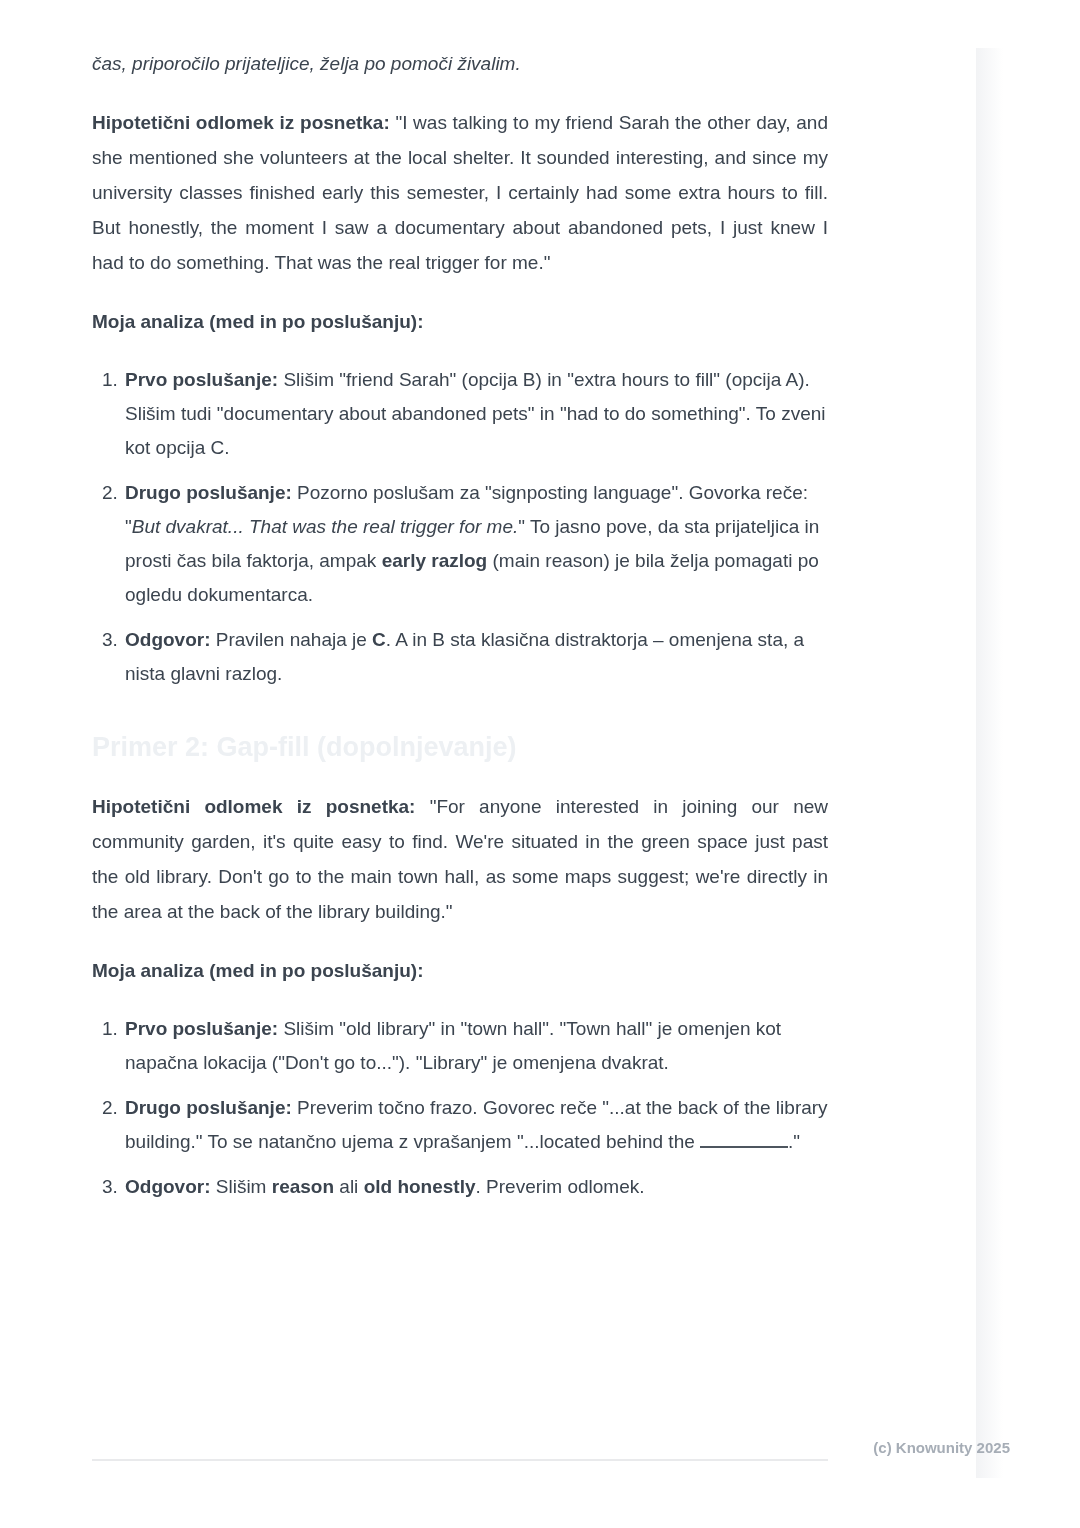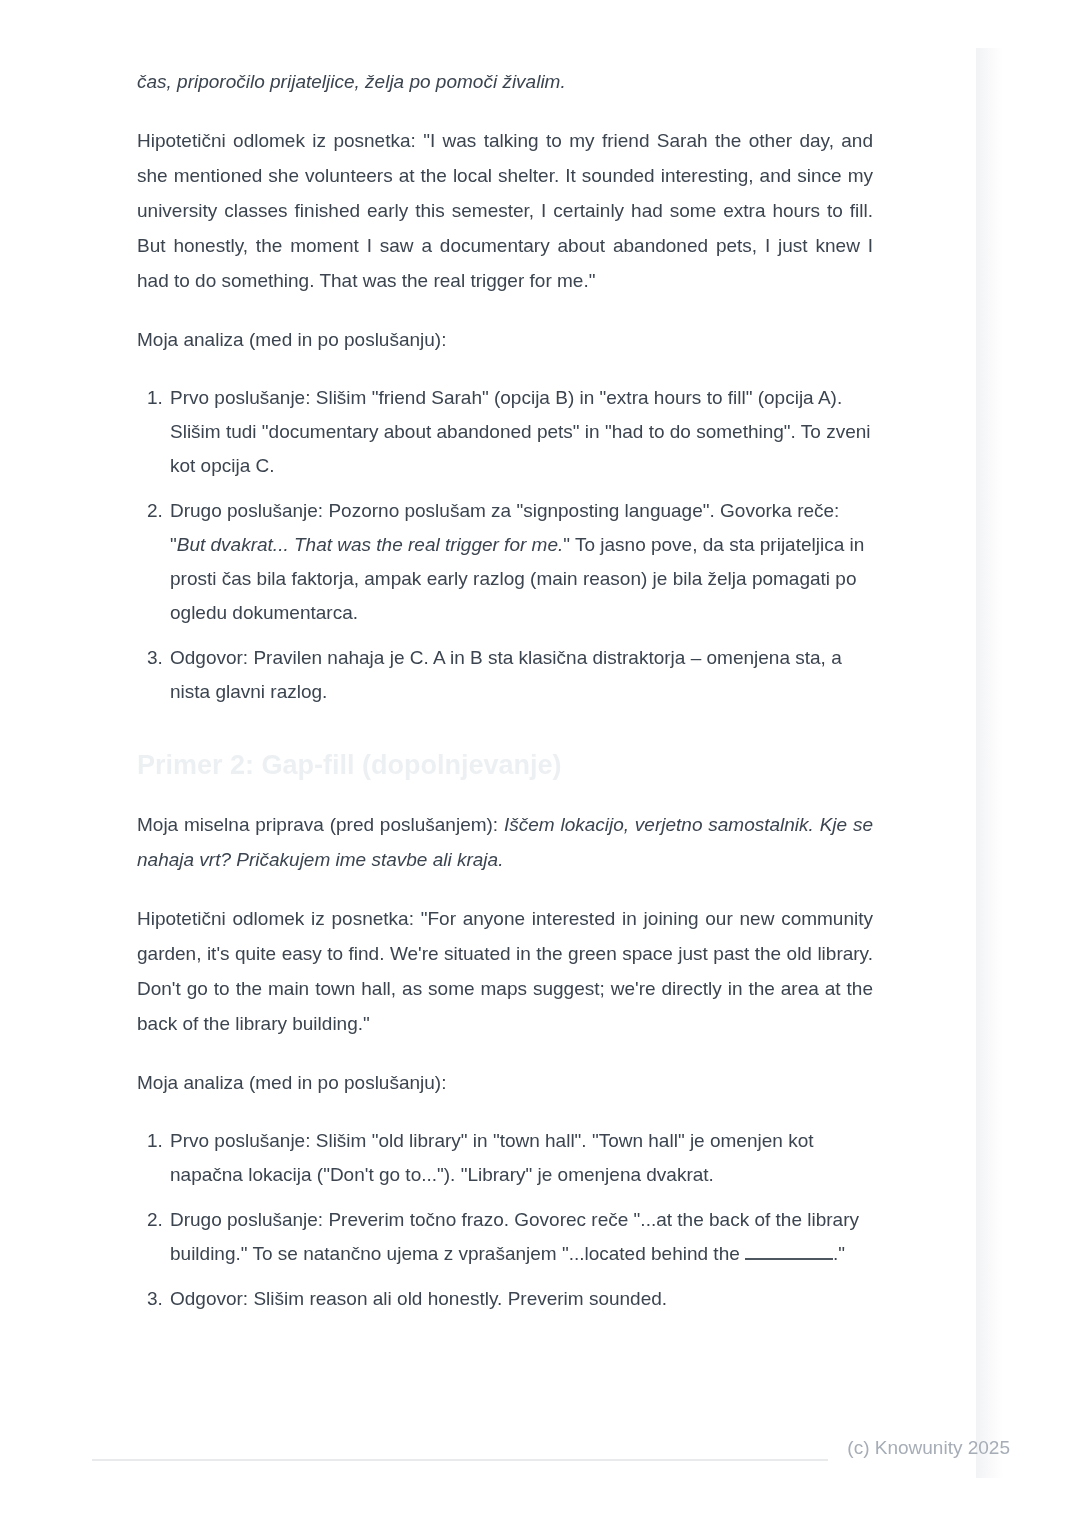--- a/index.html
+++ b/index.html
@@ -18,31 +18,30 @@
     height: 1528px;
     background: var(--page-bg);
     font-family: "Liberation Sans", "DejaVu Sans", sans-serif;
     color: var(--body-text);
     position: relative;
     overflow: hidden;
   }
   .content {
     position: absolute;
     left: 92px;
-    top: 64px;
+    top: 46px;
     width: 736px;
     font-size: 19px;
     line-height: 35px;
-    margin-left: 45px;
   }
   .content p {
     margin: 0 0 24px 0;
   }
   .content p.justify { text-align: justify; }
-  .b { font-weight: 400; }
+  .b { font-weight: 700; }
   .i { font-style: italic; }
   h2.section-heading {
     font-size: 27px;
     line-height: 36px;
     font-weight: 700;
     color: var(--faded-heading);
     margin: 38px 0 24px 0;
   }
   ol {
     margin: 0 0 24px 0;
@@ -65,23 +64,24 @@
     left: 92px;
     top: 1459px;
     width: 736px;
     height: 2px;
     background: var(--divider);
   }
   .footer-copyright {
     position: absolute;
     top: 1436px;
     right: 70px;
-    font-size: 19px;
+    font-size: 15px;
     line-height: 24px;
     color: var(--footer-text);
+    font-weight: bold;
   }
   .edge-strip {
     position: absolute;
     left: 976px;
     top: 48px;
     width: 27px;
     height: 1430px;
     background: linear-gradient(to right, var(--page-edge), #ffffff);
   }
 </style>
@@ -91,25 +91,24 @@
 <div class="content">
     <p><span class="i">čas, priporočilo prijateljice, želja po pomoči živalim.</span></p>
     <p class="justify"><span class="b">Hipotetični odlomek iz posnetka:</span><span> "I was talking to my friend Sarah the other day, and she mentioned she volunteers at the local shelter. It sounded interesting, and since my university classes finished early this semester, I certainly had some extra hours to fill. But honestly, the moment I saw a documentary about abandoned pets, I just knew I had to do something. That was the real trigger for me."</span></p>
     <p><span class="b">Moja analiza (med in po poslušanju):</span></p>
     <ol>
       <li><span class="b">Prvo poslušanje:</span><span> Slišim "friend Sarah" (opcija B) in "extra hours to fill" (opcija A). Slišim tudi "documentary about abandoned pets" in "had to do something". To zveni kot opcija C.</span></li>
       <li><span class="b">Drugo poslušanje:</span><span> Pozorno poslušam za "signposting language". Govorka reče: "</span><span class="i">But dvakrat... That was the real trigger for me.</span><span>" To jasno pove, da sta prijateljica in prosti čas bila faktorja, ampak </span><span class="b">early razlog</span><span> (main reason) je bila želja pomagati po ogledu dokumentarca.</span></li>
       <li><span class="b">Odgovor:</span><span> Pravilen nahaja je </span><span class="b">C</span><span>. A in B sta klasična distraktorja – omenjena sta, a nista glavni razlog.</span></li>
     </ol>
     <h2 class="section-heading">Primer 2: Gap-fill (dopolnjevanje)</h2>
-    <p class="justify"><span class="b">Moja miselna priprava (pred poslušanjem):</span><span> </span><span class="i">Iščem lokacijo, verjetno samostalnik. Kje se nahaja vrt? Pričakujem ime stavbe ali kraja.</span></p>
     <p class="justify"><span class="b">Hipotetični odlomek iz posnetka:</span><span> "For anyone interested in joining our new community garden, it's quite easy to find. We're situated in the green space just past the old library. Don't go to the main town hall, as some maps suggest; we're directly in the area at the back of the library building."</span></p>
     <p><span class="b">Moja analiza (med in po poslušanju):</span></p>
     <ol>
       <li><span class="b">Prvo poslušanje:</span><span> Slišim "old library" in "town hall". "Town hall" je omenjen kot napačna lokacija ("Don't go to..."). "Library" je omenjena dvakrat.</span></li>
       <li><span class="b">Drugo poslušanje:</span><span> Preverim točno frazo. Govorec reče "...at the back of the library building." To se natančno ujema z vprašanjem "...located behind the </span><span class="blank"></span><span>."</span></li>
-      <li><span class="b">Odgovor:</span><span> Slišim </span><span class="b">reason</span><span> ali </span><span class="b">old honestly</span><span>. Preverim sounded.</span></li>
+      <li><span class="b">Odgovor:</span><span> Slišim </span><span class="b">reason</span><span> ali </span><span class="b">old honestly</span><span>. Preverim odlomek.</span></li>
     </ol>
   </div>
 
 <div class="edge-strip"></div>
 <div class="divider"></div>
 <div class="footer-copyright">(c) Knowunity 2025</div>
 
 </body></html>

